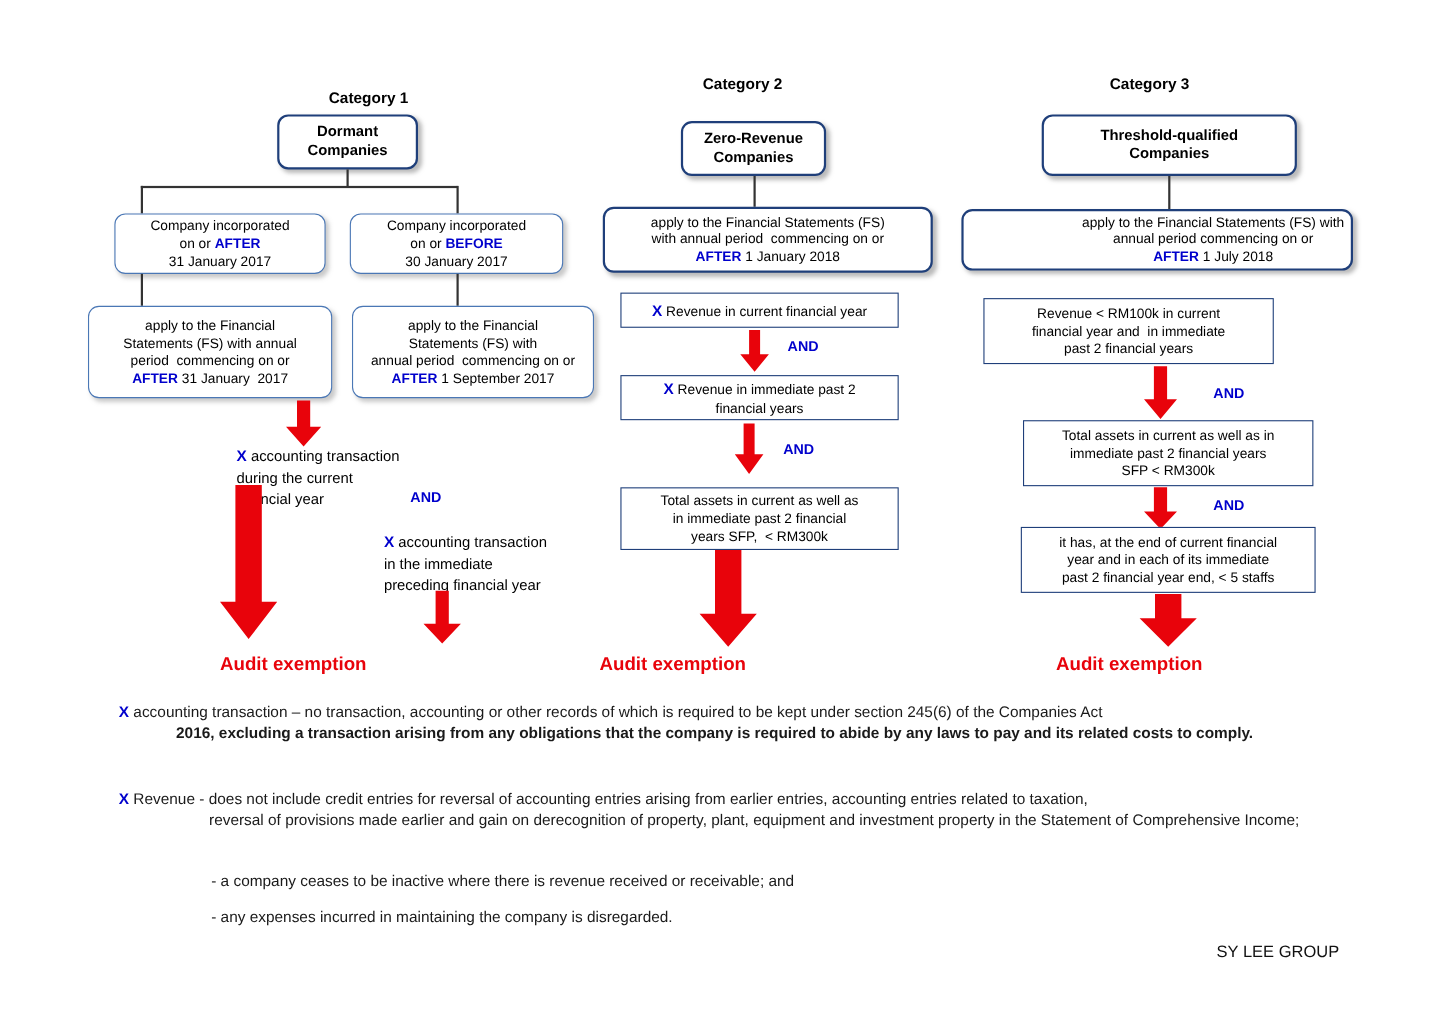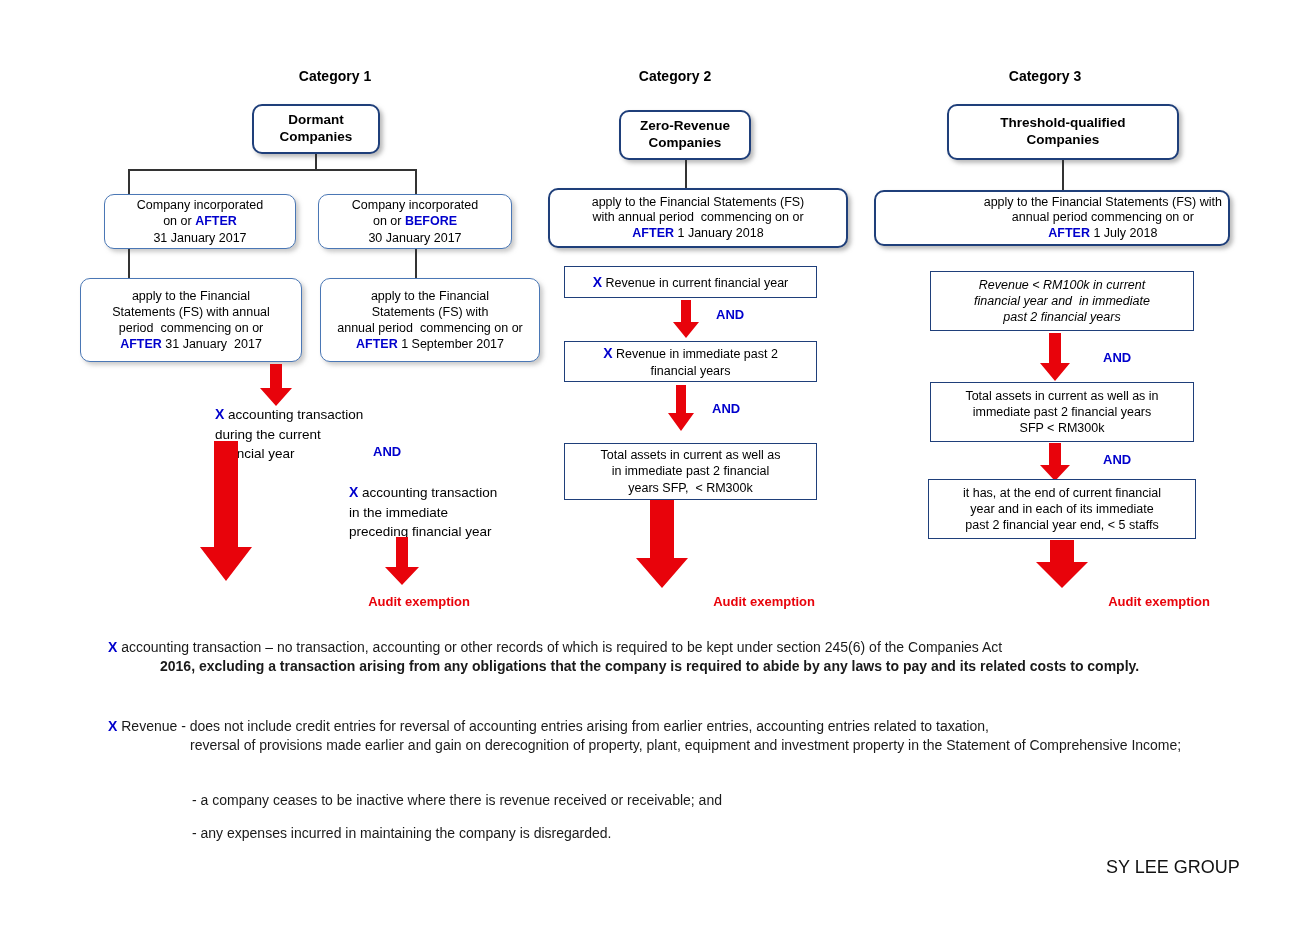--- a/index.html
+++ b/index.html
@@ -75,39 +75,39 @@
     color: #0000cc;
     font-weight: bold;
     font-size: 13px;
   }
   .line {
     background: #333333;
   }
   .audit {
     color: #e8030b;
     font-weight: bold;
-    font-size: 13px;
-    text-align: right;
+    font-size: 17px;
+    text-align: left;
   }
   .note {
     font-size: 14px;
     line-height: 1.35;
     color: #1a1a1a;
   }
   .note .hang { display: block; }
   .sig {
-    font-size: 18px;
+    font-size: 15px;
     color: #111;
   }
   svg { display: block; overflow: visible; }
 </style>
 </head>
 <body>
 
-<div class="abs cat-title" style="left:220px; top:68px; width:230px;">Category 1</div>
+<div class="abs cat-title" style="left:220px; top:81px; width:230px;">Category 1</div>
 
 <div class="abs head-box" style="left:252px; top:104px; width:128px; height:50px;">
   <span>Dormant<br>Companies</span>
 </div>
 
 <div class="abs line" style="left:315px; top:154px; width:1.5px; height:16px;"></div>
 <div class="abs line" style="left:128px; top:169px; width:288px; height:1.5px;"></div>
 <div class="abs line" style="left:128px; top:169px; width:1.5px; height:25px;"></div>
 <div class="abs line" style="left:415px; top:169px; width:1.5px; height:25px;"></div>
 
@@ -203,21 +203,21 @@
 
 <div class="abs head-box" style="left:947px; top:104px; width:232px; height:56px;">
   <span>Threshold-qualified<br>Companies</span>
 </div>
 <div class="abs line" style="left:1062px; top:160px; width:1.5px; height:30px;"></div>
 
 <div class="abs head-box" style="left:874px; top:190px; width:356px; height:56px; font-weight:normal; font-size:12.5px; border-width:2px;justify-content:flex-end;">
   <span>apply to the Financial Statements (FS) with<br>annual period commencing on or<br><span class="blue">AFTER</span> 1 July 2018</span>
 </div>
 
-<div class="abs sharp-box" style="left:930px; top:271px; width:264px; height:60px;font-style:italic;">
+<div class="abs sharp-box" style="left:894px; top:271px; width:264px; height:60px;">
   <span>Revenue &lt; RM100k in current<br>financial year and&nbsp; in immediate<br>past 2 financial years</span>
 </div>
 <div class="abs" style="left:1038px; top:333px;">
   <svg width="34" height="48" viewBox="0 0 34 48">
       <polygon points="11,0 23,0 23,30 32,30 17,48 2,30 11,30" fill="#e8030b"></polygon>
     </svg>
 </div>
 <div class="abs and-label" style="left:1103px; top:350px;">AND</div>
 
 <div class="abs sharp-box" style="left:930px; top:382px; width:264px; height:60px;">

